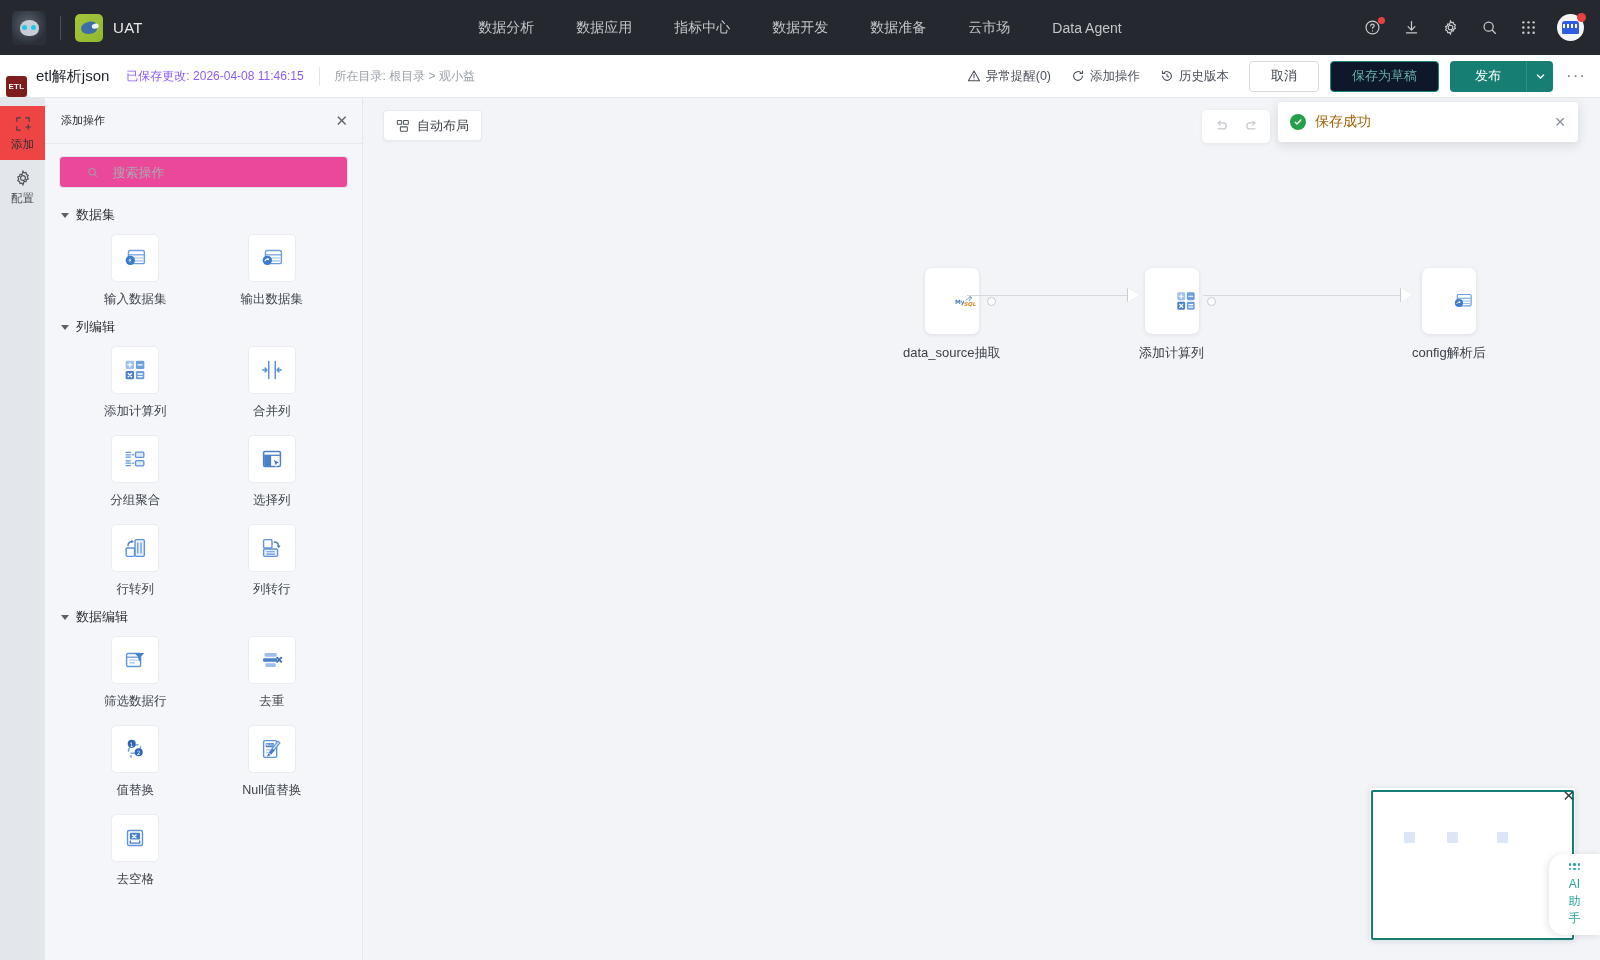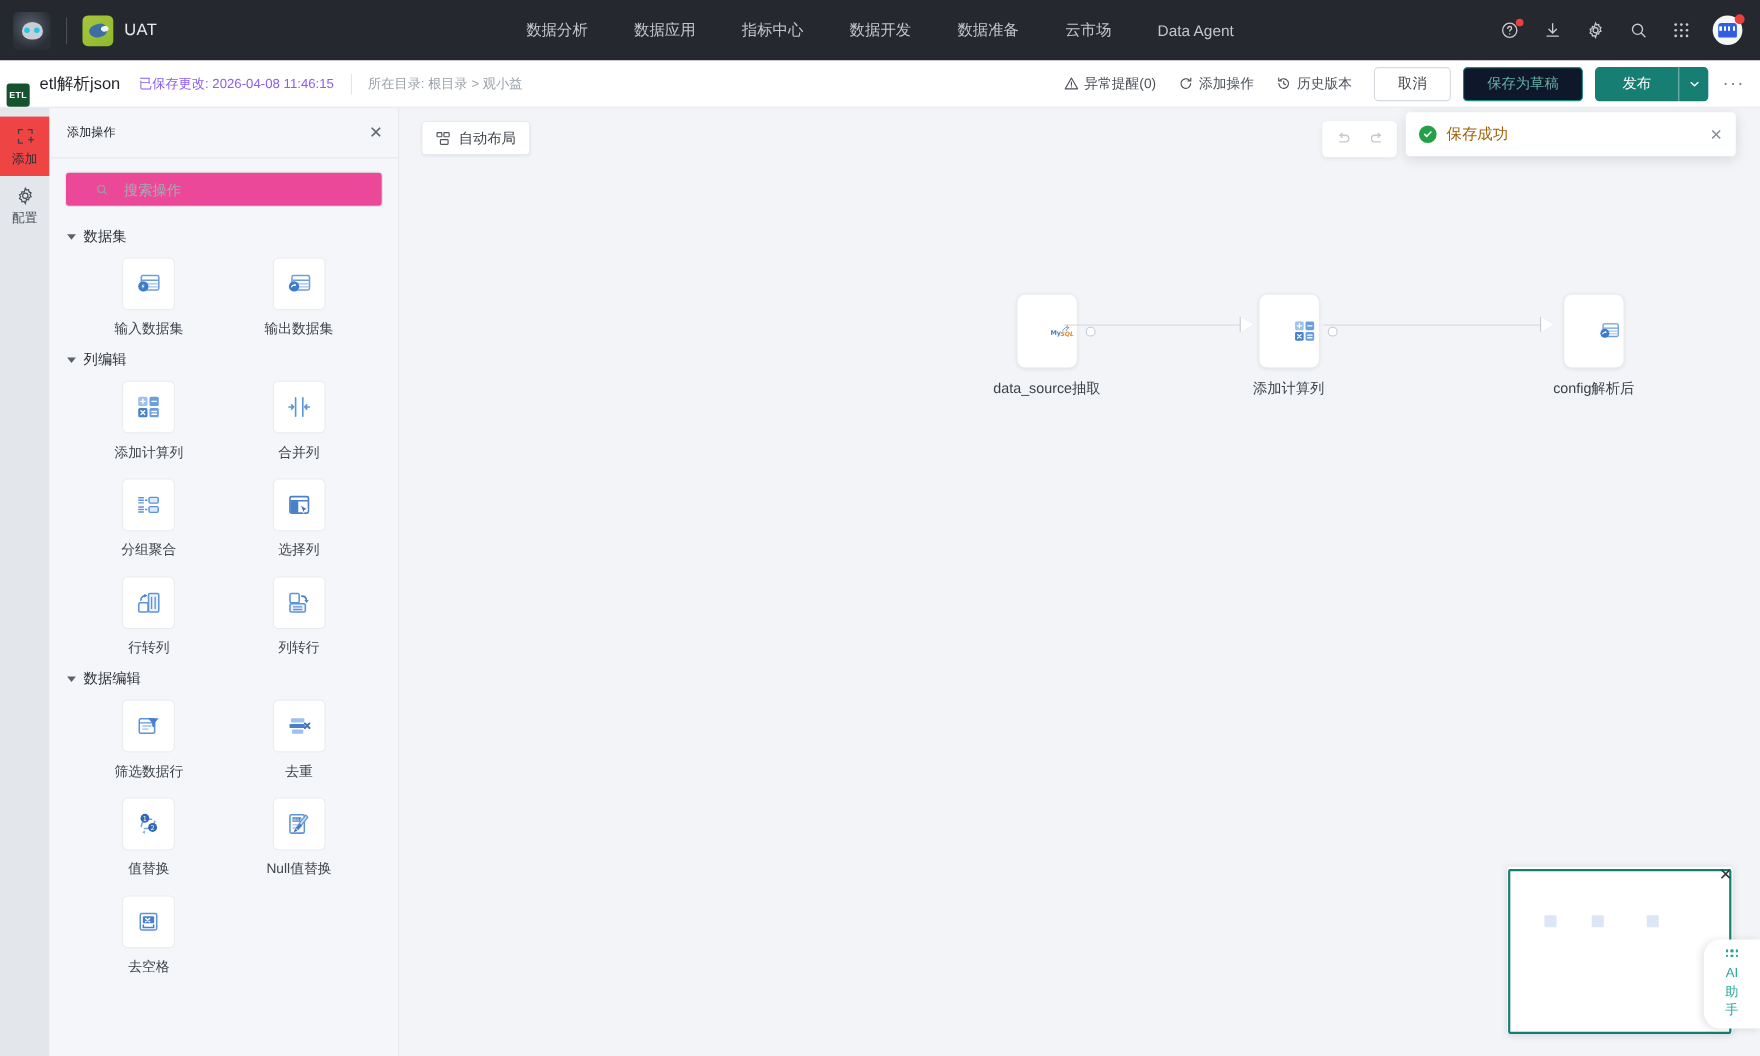--- a/index.html
+++ b/index.html
@@ -97,21 +97,21 @@
   .subbar {
     height: 43px; width: 100%;
     background: #ffffff;
     border-bottom: 1px solid #e6e8ec;
     display: flex; align-items: center;
     padding: 0 14px 0 6px;
     position: relative;
   }
   .etl-badge {
     width: 21px; height: 21px; border-radius: 3px;
-    background: #14532d; color: #fff;
+    background: #7f1d1d; color: #fff;
     font-size: 8px; font-weight: bold;
     display: flex; align-items: center; justify-content: center;
     letter-spacing: .3px; flex-shrink: 0; margin-right: 9px; margin-top: 20px;
   }
   .doc-title { font-size: 15px; color: #1f2329; white-space: nowrap; }
   .save-info { font-size: 12px; color: #8b5cf6; margin-left: 17px; white-space: nowrap; }
   .vsep { width: 1px; height: 19px; background: #e3e5e9; margin: 0 15px; }
   .dir-info { font-size: 12px; color: #9aa0a9; white-space: nowrap; }
 
   .subbar-right { margin-left: auto; display: flex; align-items: center; gap: 0; }

